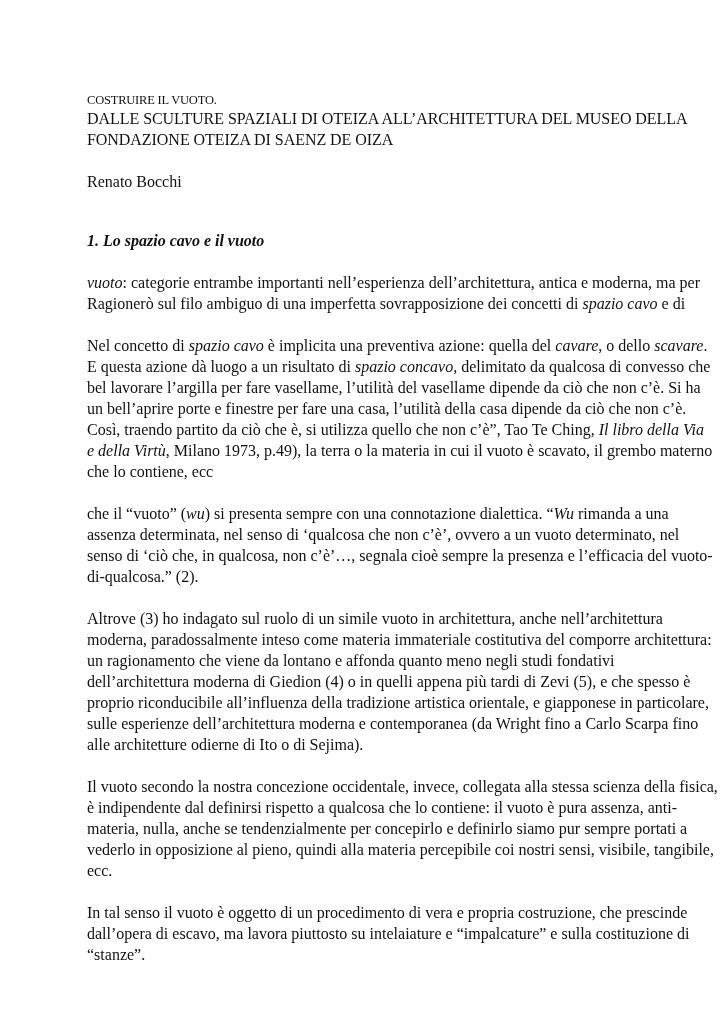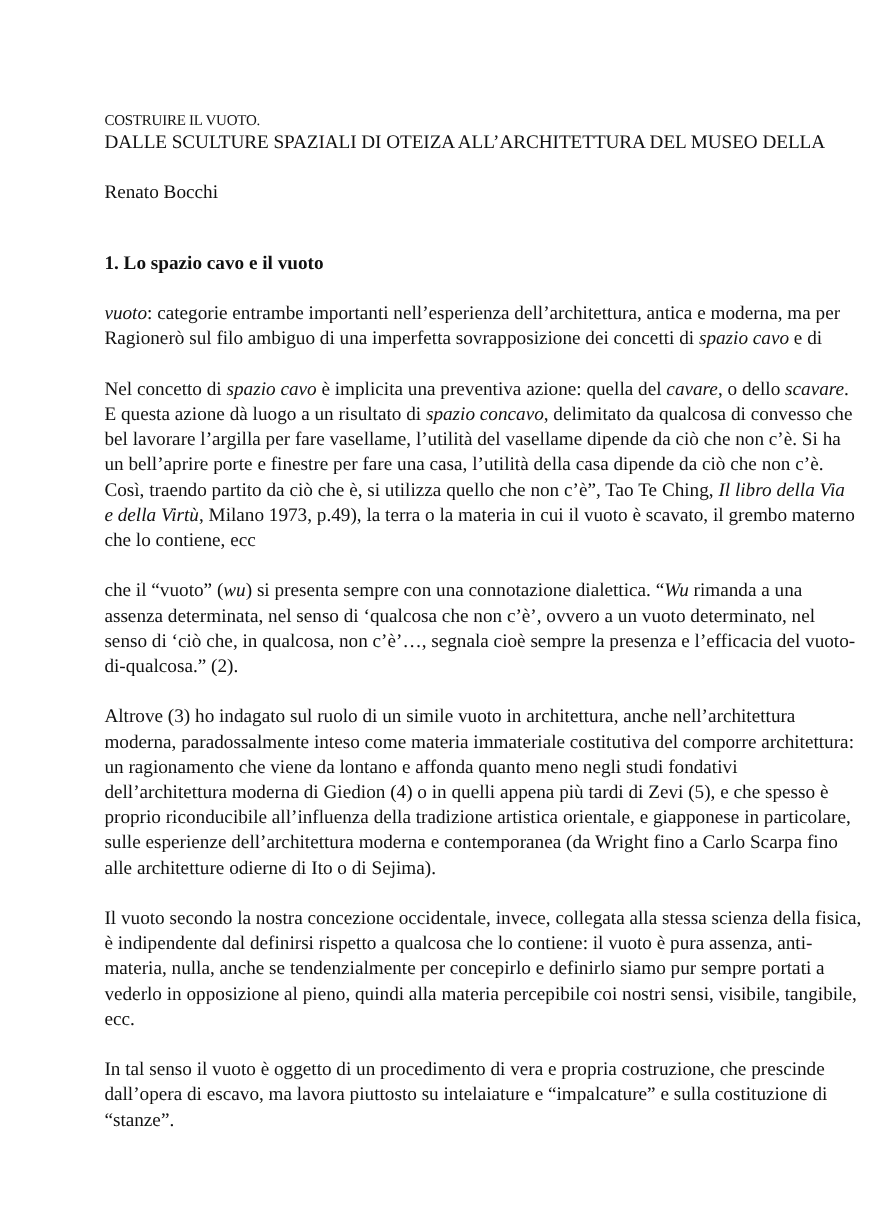--- a/index.html
+++ b/index.html
@@ -6,37 +6,38 @@
   body { width: 724px; height: 1024px; overflow: hidden; position: relative; }
   .page {
     position: absolute; left: 0; top: 0; width: 724px; height: 848px;
     background: #ffffff; color: #111111;
     font-family: "Liberation Serif", "DejaVu Serif", serif;
   }
   .content { position: absolute; left: 87px; top: 92px; width: 600px; }
   .pre-title { font-size: 12.5px; line-height: 16px; letter-spacing: -0.2px; }
   .title { font-size: 16px; line-height: 21px; letter-spacing: -0.05px; }
   .author { font-size: 16px; line-height: 21px; margin-top: 21px; }
-  .heading { font-size: 16px; line-height: 21px; font-weight: bold; margin-top: 38px; }
+  .heading { font-size: 16px; line-height: 21px; font-weight: bold; margin-top: 38px; font-style: italic; }
   .para { margin-top: 21px; font-size: 16px; line-height: 21px; }
   .line { white-space: pre; display: block; height: 21px; }
   .title .line { height: 21px; }
   .pre-title .line { height: 16px; }
   em { font-style: italic; }
 </style>
 </head>
 <body>
 
 <div class="page">
   <div class="content">
     <div class="pre-title">
       <span class="line">COSTRUIRE IL VUOTO.</span>
     </div>
     <div class="title">
       <span class="line">DALLE SCULTURE SPAZIALI DI OTEIZA ALL’ARCHITETTURA DEL MUSEO DELLA</span>
+      <span class="line">FONDAZIONE OTEIZA DI SAENZ DE OIZA</span>
     </div>
     <div class="author">Renato Bocchi</div>
     <div class="heading">1. Lo spazio cavo e il vuoto</div>
     <div id="paragraphs">
         <div class="para">
           <span class="line"><em>vuoto</em><span>: categorie entrambe importanti nell’esperienza dell’architettura, antica e moderna, ma per</span></span>
           <span class="line"><span>Ragionerò sul filo ambiguo di una imperfetta sovrapposizione dei concetti di </span><em>spazio cavo</em><span> e di</span></span>
         </div>
         <div class="para">
           <span class="line"><span>Nel concetto di </span><em>spazio cavo</em><span> è implicita una preventiva azione: quella del </span><em>cavare</em><span>, o dello </span><em>scavare</em><span>.</span></span>

